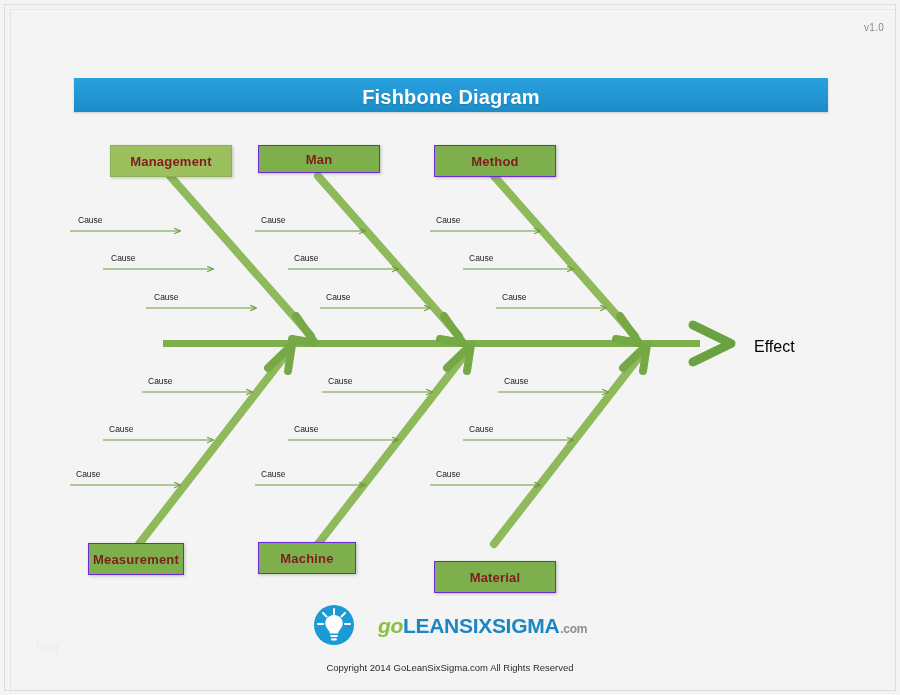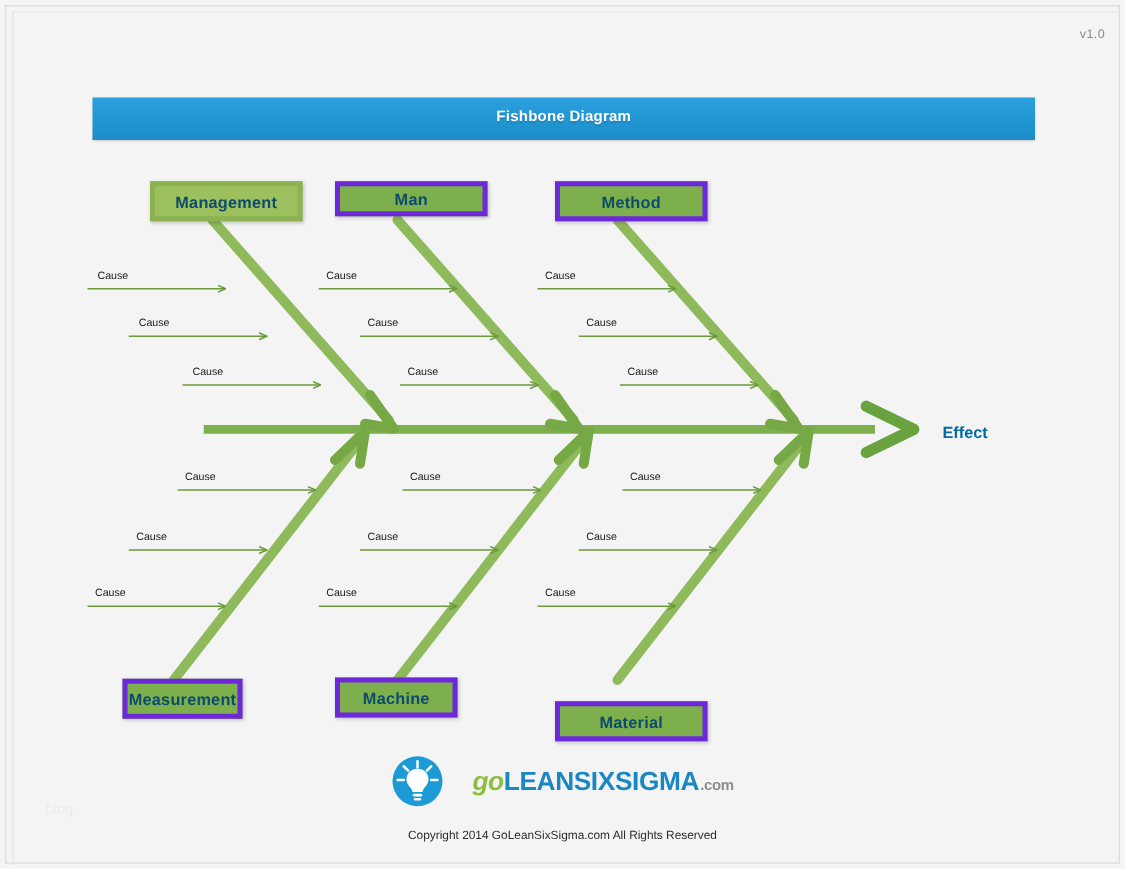--- a/index.html
+++ b/index.html
@@ -56,57 +56,56 @@
     height: 34px;
     background: linear-gradient(180deg, #2ba0de 0%, #2095d2 60%, #1c8cc6 100%);
     box-shadow: 0 1px 2px rgba(0,0,0,.18);
   }
   .title-bar .title-text {
     position: absolute;
     left: 0; right: 0;
     top: 8px;
     text-align: center;
     color: #ffffff;
-    font-size: 12px;
+    font-size: 20px;
     font-weight: bold;
     letter-spacing: .2px;
     text-shadow: 0 1px 1px rgba(0,0,0,.15);
   }
 
   
   #diagram {
     position: absolute;
     left: 0;
     top: 0;
     width: 900px;
     height: 695px;
   }
 
   .cat-box {
     position: absolute;
     background: #7db04c;
-    border: 4px solid #6d28d9;
+    border: 1px solid #6d28d9;
     box-shadow: 1px 1px 3px rgba(0,0,0,.22);
     box-sizing: border-box;
-    color: #0c4a6e;
+    color: #7f1d1d;
     font-size: 13px;
     font-weight: bold;
     display: flex;
     align-items: center;
     justify-content: center;
     letter-spacing: .2px;
-    margin-left: 10px;
   }
   .cat-box.light { background: #9dc05e; border-color: #8cb252; }
 
   .effect-label {
     position: absolute;
-    font-size: 13px;
-    font-weight: bold;
-    color: #0369a1;
+    font-size: 16px;
+    font-weight: normal;
+    color: #000000;
   }
 
   .cause-label {
     position: absolute;
     font-size: 8.5px;
     color: #1a1a1a;
     white-space: nowrap;
   }
 
   

